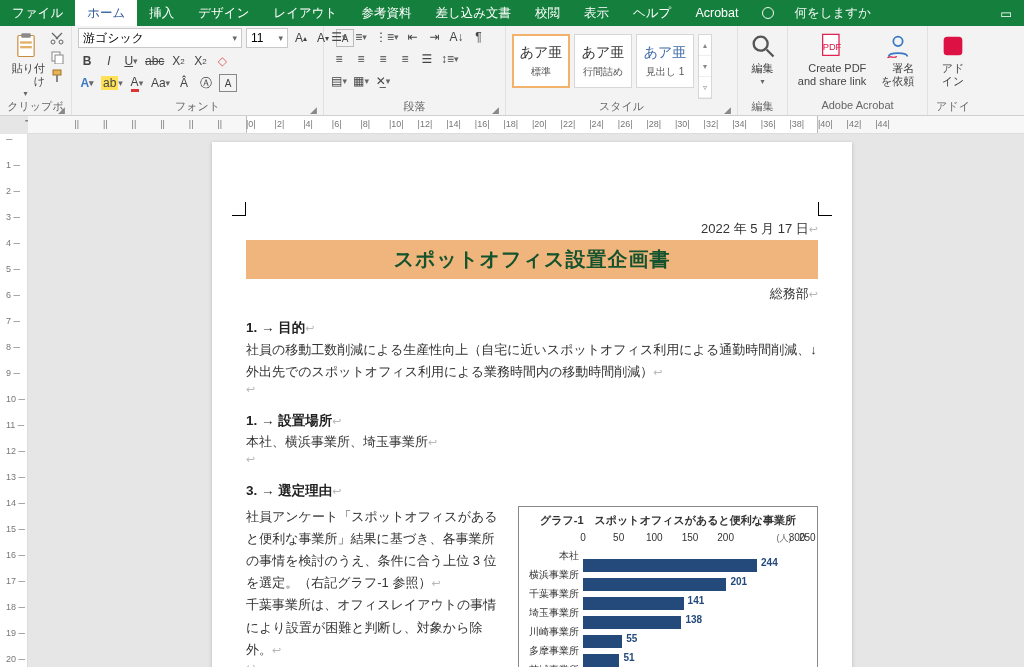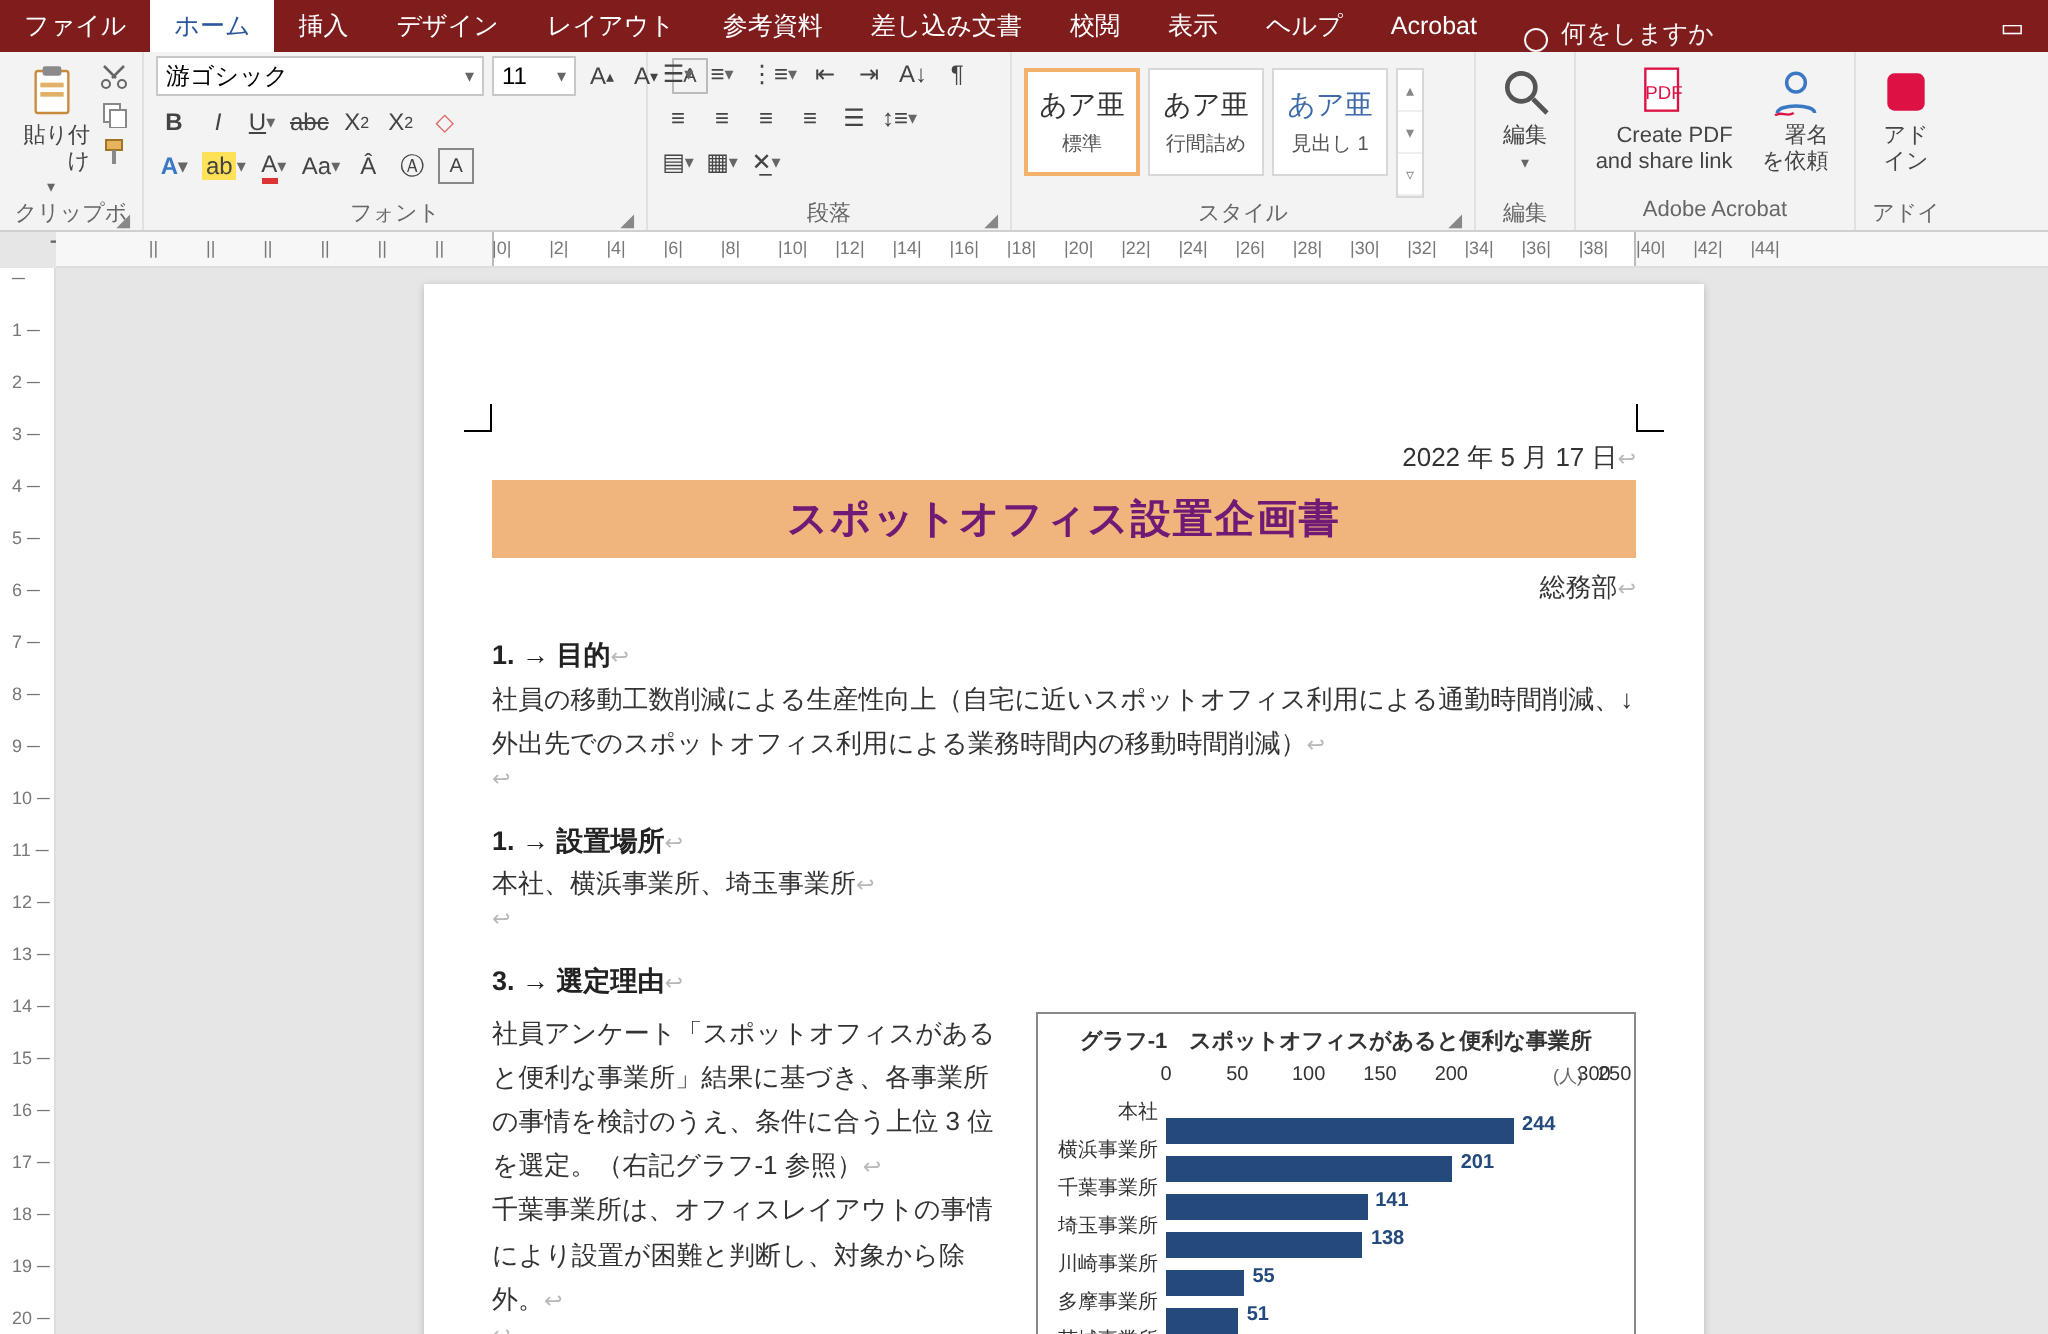--- a/index.html
+++ b/index.html
@@ -1,22 +1,22 @@
 <!DOCTYPE html>
 <html><head>
 <meta charset="utf-8">
 <style>
   * { box-sizing: border-box; margin: 0; padding: 0; }
   html,body { width:1024px; height:667px; font-family:"Meiryo","Yu Gothic UI",sans-serif; overflow:hidden; background:#e6e6e6;}
   
-  .menubar{background:#7f1d1d;color:#fff;height:26px;display:flex;align-items:stretch;font-size:12.5px;}
+  .menubar{background:#15803d;color:#fff;height:26px;display:flex;align-items:stretch;font-size:12.5px;}
   .menubar .tab{padding:0 12px;display:flex;align-items:center;cursor:default;}
   .menubar .tab.active{background:#fff;color:#2b579a;}
   .menubar .spacer{flex:1;}
-  .menubar .tell{display:flex;align-items:flex-end;gap:6px;padding:0 12px;opacity:.95;}
+  .menubar .tell{display:flex;align-items:center;gap:20px;padding:0 12px;opacity:.95;}
   .menubar .bulb{width:12px;height:12px;border:1.2px solid #fff;border-radius:50%;position:relative;}
   
   .ribbon{background:#f3f3f3;border-bottom:1px solid #d0d0d0;height:90px;display:flex;}
   .group{border-right:1px solid #e1e1e1;display:flex;flex-direction:column;padding:2px 6px 0;}
   .group .body{flex:1;display:flex;align-items:flex-start;gap:4px;}
   .group .label{height:16px;text-align:center;font-size:11px;color:#666;position:relative;}
   .group .label .dl{position:absolute;right:0;bottom:0;font-size:9px;color:#888;}
   .bigbtn{display:flex;flex-direction:column;align-items:center;justify-content:flex-start;width:52px;padding-top:4px;font-size:11px;color:#444;gap:2px;}
   .bigbtn svg{width:28px;height:28px;}
   .bigbtn .cap{line-height:1.15;text-align:right;}
@@ -40,21 +40,21 @@
   .vruler{width:28px;background:#fff;border-right:1px solid #ddd;position:relative;font-size:9px;color:#777;}
   .vruler .tick{position:absolute;left:6px;}
   .workarea{position:absolute;top:134px;left:0;right:0;bottom:0;display:flex;background:#e6e6e6;}
   .canvas{flex:1;overflow:hidden;position:relative;}
   
   .page{position:absolute;left:184px;top:8px;width:640px;min-height:900px;background:#fff;box-shadow:0 1px 4px rgba(0,0,0,.2);padding:78px 34px 40px;}
   .corner{position:absolute;width:14px;height:14px;border-color:#c9c9c9;}
   .corner.tl{top:60px;left:20px;border-left:1px solid;border-top:1px solid;transform:translate(0,0) rotate(180deg);} 
   .corner.tr{top:60px;right:20px;border-right:1px solid;border-top:1px solid;transform:rotate(180deg);}
   .date{ text-align:right;font-size:13px;color:#333;}
-  .titlebar{background:#f0b57c;text-align:center;font-size:20px;font-weight:700;color:#701a75;padding:6px 0;margin-top:2px;letter-spacing:1px;}
+  .titlebar{background:#f0b57c;text-align:center;font-size:20px;font-weight:700;color:#14532d;padding:6px 0;margin-top:2px;letter-spacing:1px;}
   .dept{text-align:right;font-size:13px;color:#333;margin-top:6px;}
   .sec{font-size:13.5px;color:#222;margin-top:14px;line-height:1.6;}
   .sec b{font-weight:700;}
   .ret{color:#b8b8b8;font-size:11px;}
   .bodytxt{font-size:13px;color:#333;line-height:1.7;}
   .flex3{display:flex;gap:14px;align-items:flex-start;margin-top:4px;}
   .flex3 .lcol{flex:1;}
   
   .chartbox{width:300px;border:1px solid #888;padding:6px 6px 8px;font-size:10px;color:#333;}
   .chartbox .ctitle{text-align:center;font-weight:700;margin-bottom:4px;font-size:11px;}

